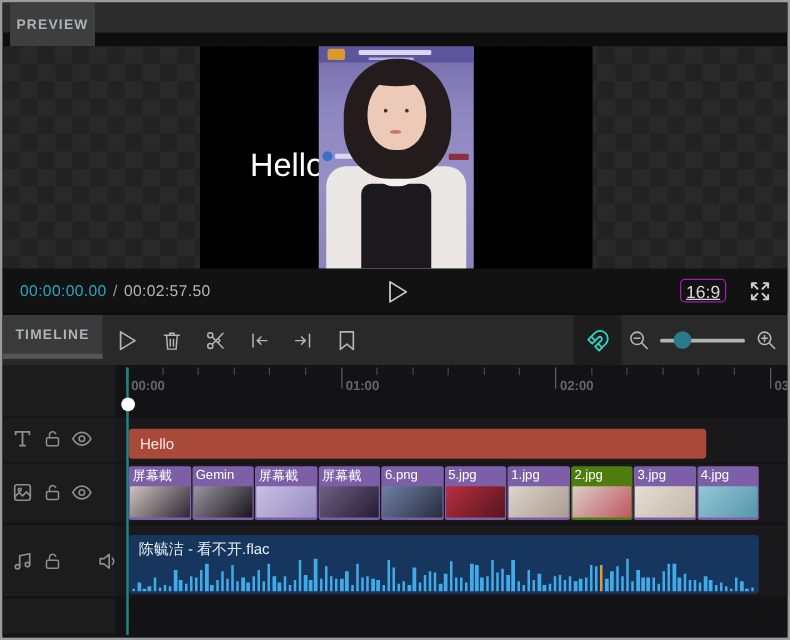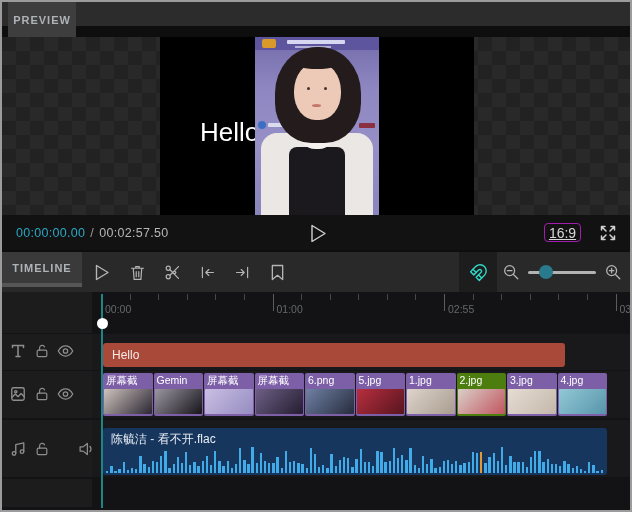--- a/index.html
+++ b/index.html
@@ -56,21 +56,21 @@
   .slider-track{left:526px;top:19px;width:68px;height:3px;background:#b3b3b3;border-radius:2px;}
   .slider-handle{left:537px;top:13px;width:14px;height:14px;border-radius:50%;background:#2a7a8e;}
   .tl-body{left:0;top:290px;width:628px;height:218px;background:#131315;}
   .hdr-row{left:0;background:#1c1c1c;width:90px;}
   .row-strip{left:90px;width:538px;background:#19191b;}
   .hdr-icon{position:absolute;color:#8e8e8e;}
   
   .ruler{left:90px;top:0;width:538px;height:41px;overflow:hidden;}
   .ruler-tick-major{position:absolute;top:2px;width:1px;height:17px;background:#5c5c5c;}
   .ruler-tick-minor{position:absolute;top:2px;width:1px;height:6px;background:#474747;}
-  .ruler-label{position:absolute;top:11px;font-size:10.5px;color:#64686c;}
+  .ruler-label{position:absolute;top:11px;font-size:10.5px;color:#64686c;font-weight:bold;}
   
   .playhead-line{left:99px;top:2px;width:2px;height:214px;background:#1d8585;}
   .playhead-dot{left:95px;top:26px;width:11px;height:11px;border-radius:50%;background:#fff;}
   
   .clip-text{left:101px;top:51px;width:462px;height:24px;background:#a8493a;border-radius:3px;
      color:#f6e9e4;font-size:12px;display:flex;align-items:center;padding-left:9px;box-sizing:border-box;}
   .img-track{left:101px;top:81px;width:504px;height:43px;display:flex;gap:1px;}
   .img-clip{flex:1;background:#7d5fa8;border-radius:2px;overflow:hidden;min-width:0;display:flex;flex-direction:column;}
   .img-clip-label{height:14px;font-size:10.5px;color:#fff;white-space:nowrap;overflow:hidden;padding:1px 0 0 3px;}
   .img-clip-thumb{flex:1;margin:1px 1px 2px 1px;border-radius:1px;}
@@ -284,21 +284,21 @@
         <div class="ruler-tick-minor" style="left: 123.333px;"></div>
         <div class="ruler-tick-minor" style="left: 151.917px;"></div>
         <div class="ruler-tick-major" style="left: 180.5px;"></div>
         <div class="ruler-label" style="left: 184.5px;">01:00</div>
         <div class="ruler-tick-minor" style="left: 209.083px;"></div>
         <div class="ruler-tick-minor" style="left: 237.667px;"></div>
         <div class="ruler-tick-minor" style="left: 266.25px;"></div>
         <div class="ruler-tick-minor" style="left: 294.833px;"></div>
         <div class="ruler-tick-minor" style="left: 323.417px;"></div>
         <div class="ruler-tick-major" style="left: 352px;"></div>
-        <div class="ruler-label" style="left: 356px;">02:55</div>
+        <div class="ruler-label" style="left: 356px;">02:00</div>
         <div class="ruler-tick-minor" style="left: 380.583px;"></div>
         <div class="ruler-tick-minor" style="left: 409.167px;"></div>
         <div class="ruler-tick-minor" style="left: 437.75px;"></div>
         <div class="ruler-tick-minor" style="left: 466.333px;"></div>
         <div class="ruler-tick-minor" style="left: 494.917px;"></div>
         <div class="ruler-tick-major" style="left: 523.5px;"></div>
         <div class="ruler-label" style="left: 527.5px;">03:00</div>
       </div>
 
     <div class="abs clip-text">

